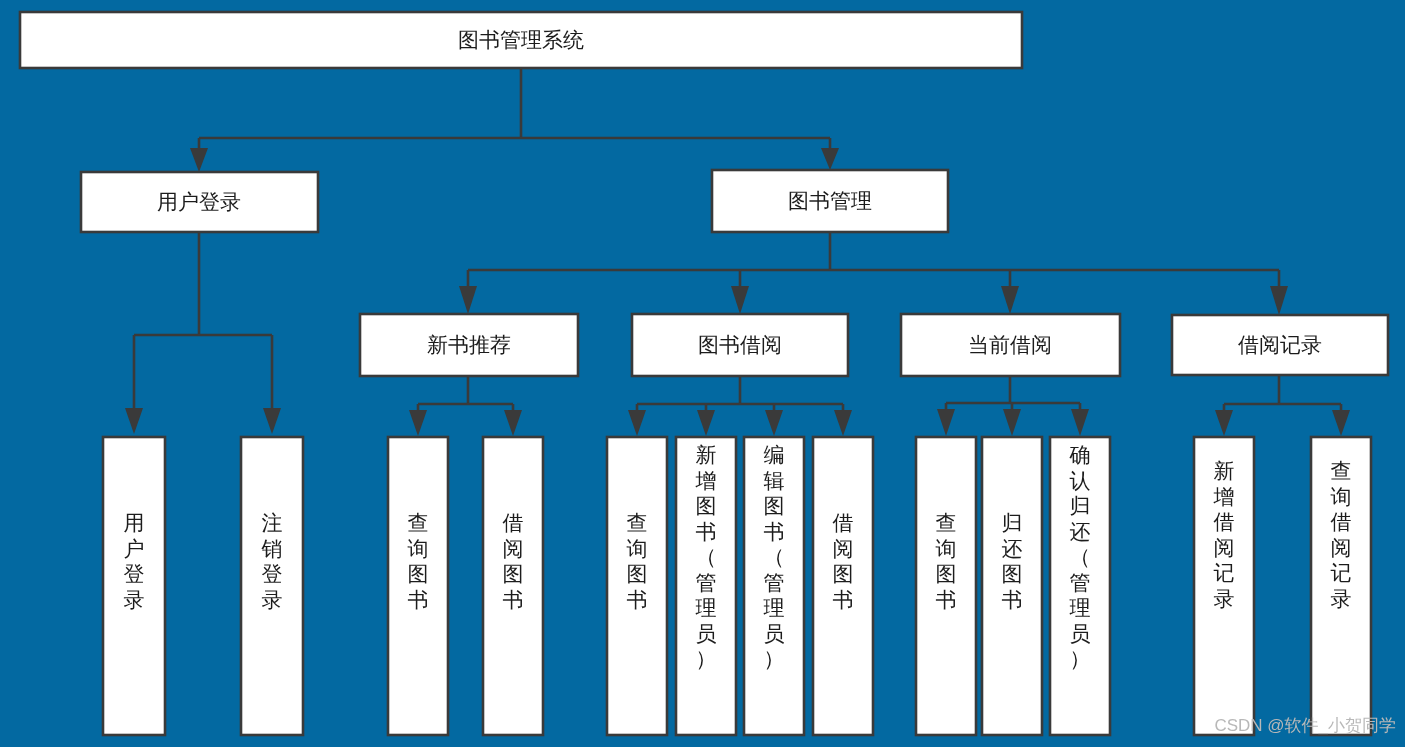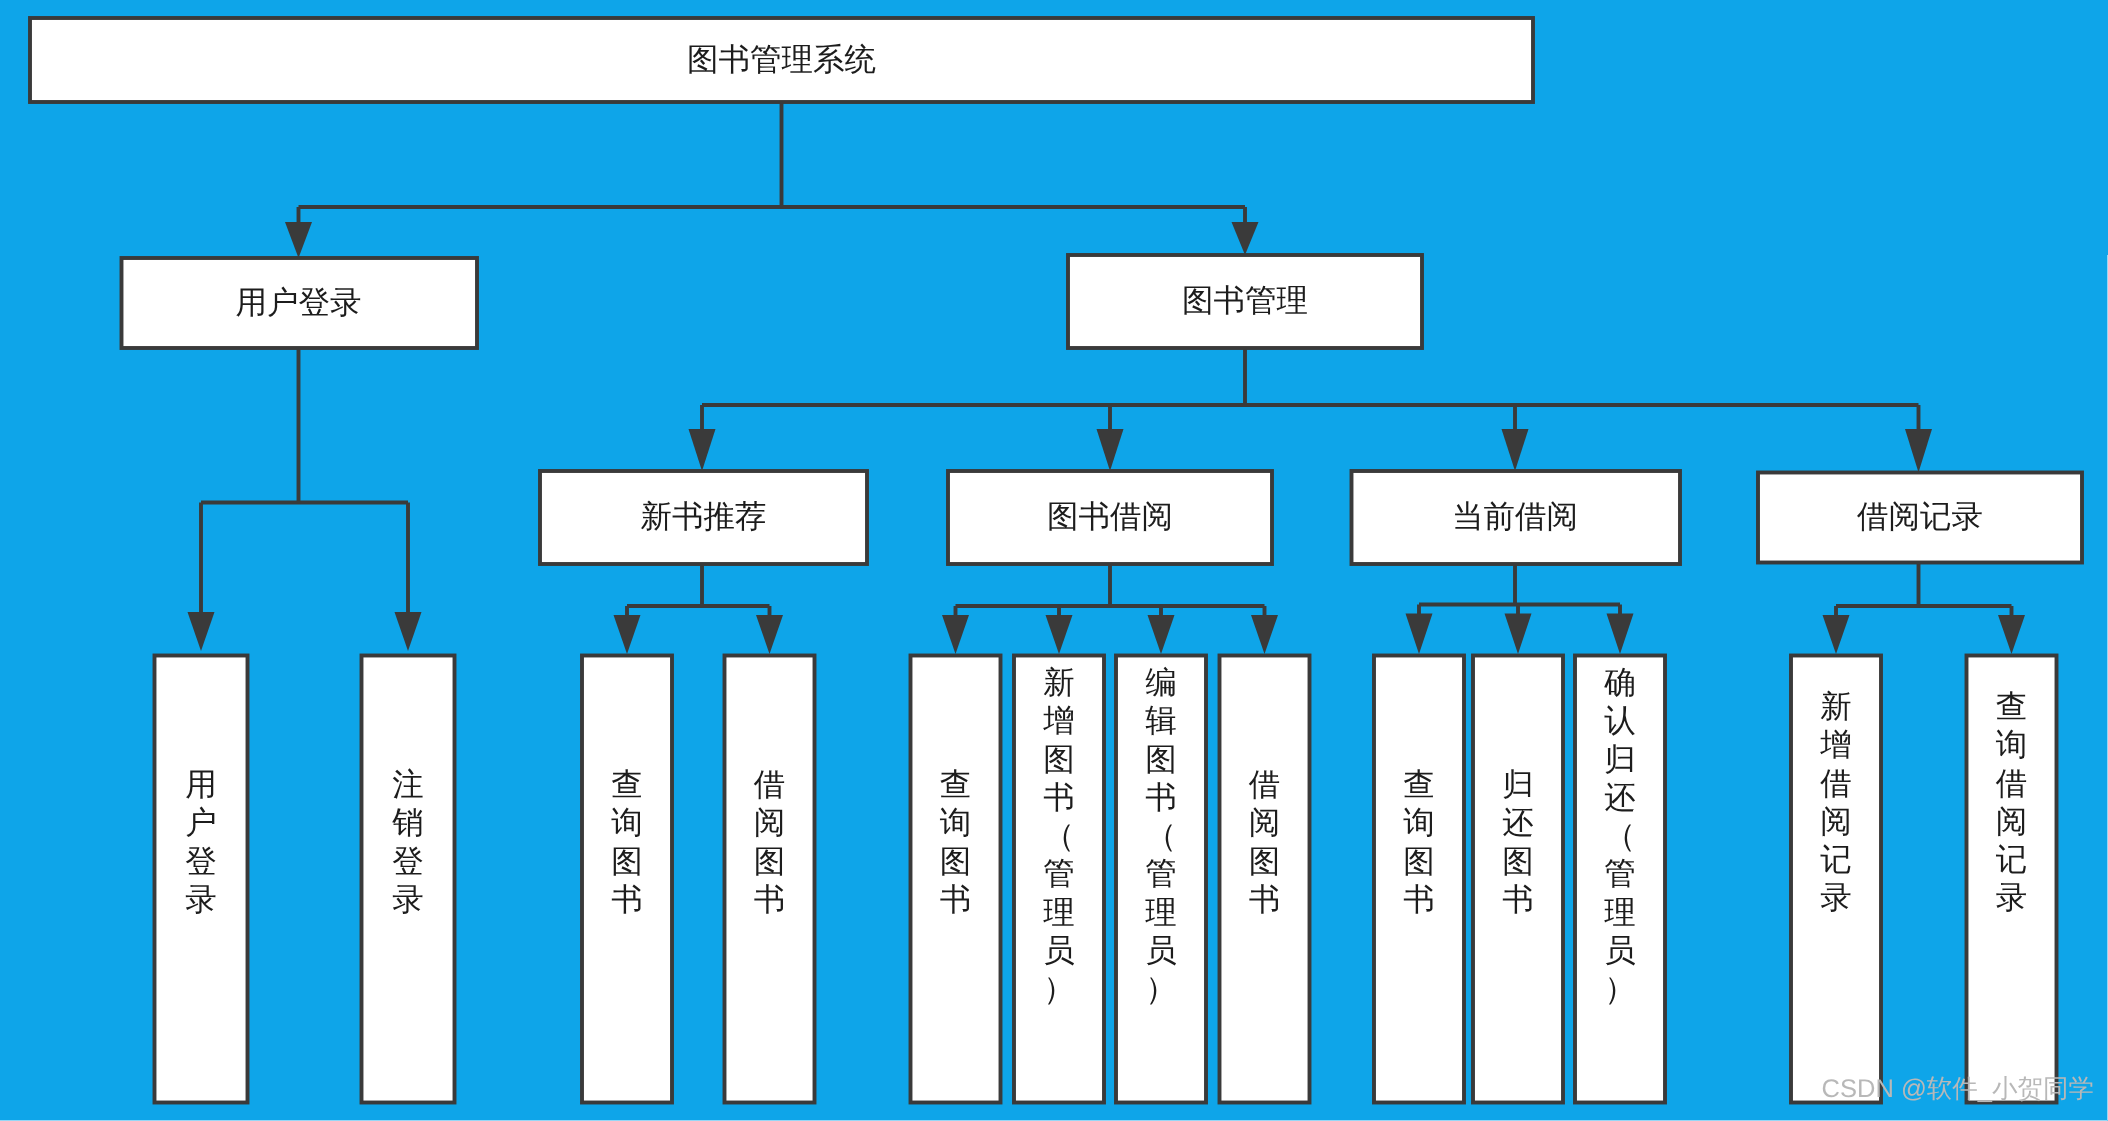--- a/index.html
+++ b/index.html
@@ -8,21 +8,21 @@
     padding: 0;
     background: #ffffff;
   }
   body {
     font-family: "Liberation Sans", "DejaVu Sans", sans-serif;
   }
   #diagram-root {
     position: relative;
     width: 1405px;
     height: 747px;
-    background: #0ea5e9;
+    background: #0369a1;
     overflow: hidden;
   }
   svg.tree {
     position: absolute;
     left: 0;
     top: 0;
     width: 1405px;
     height: 747px;
     display: block;
   }

